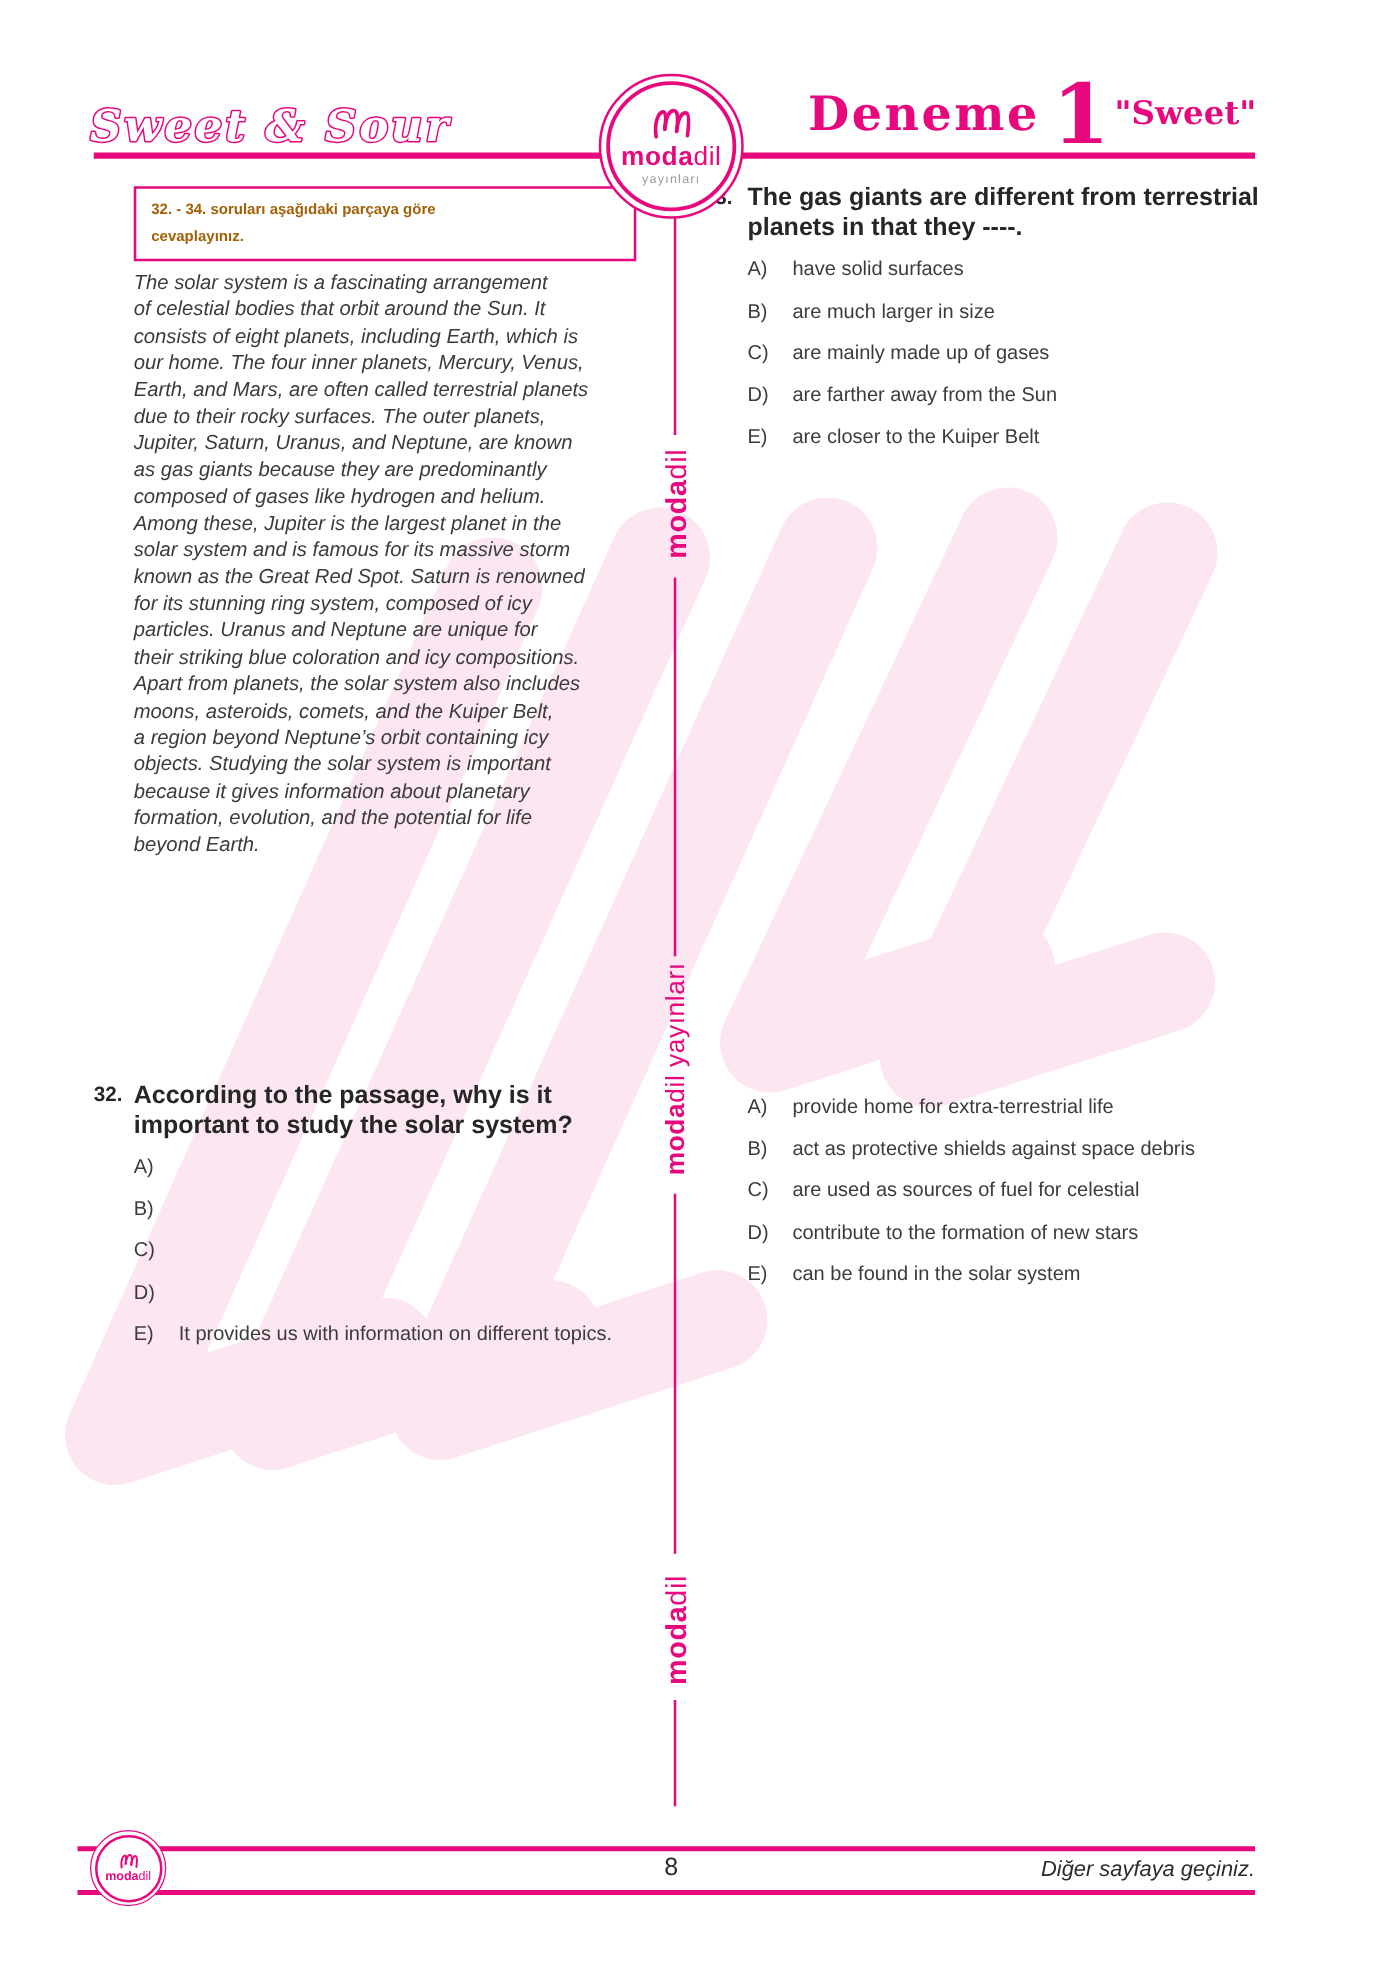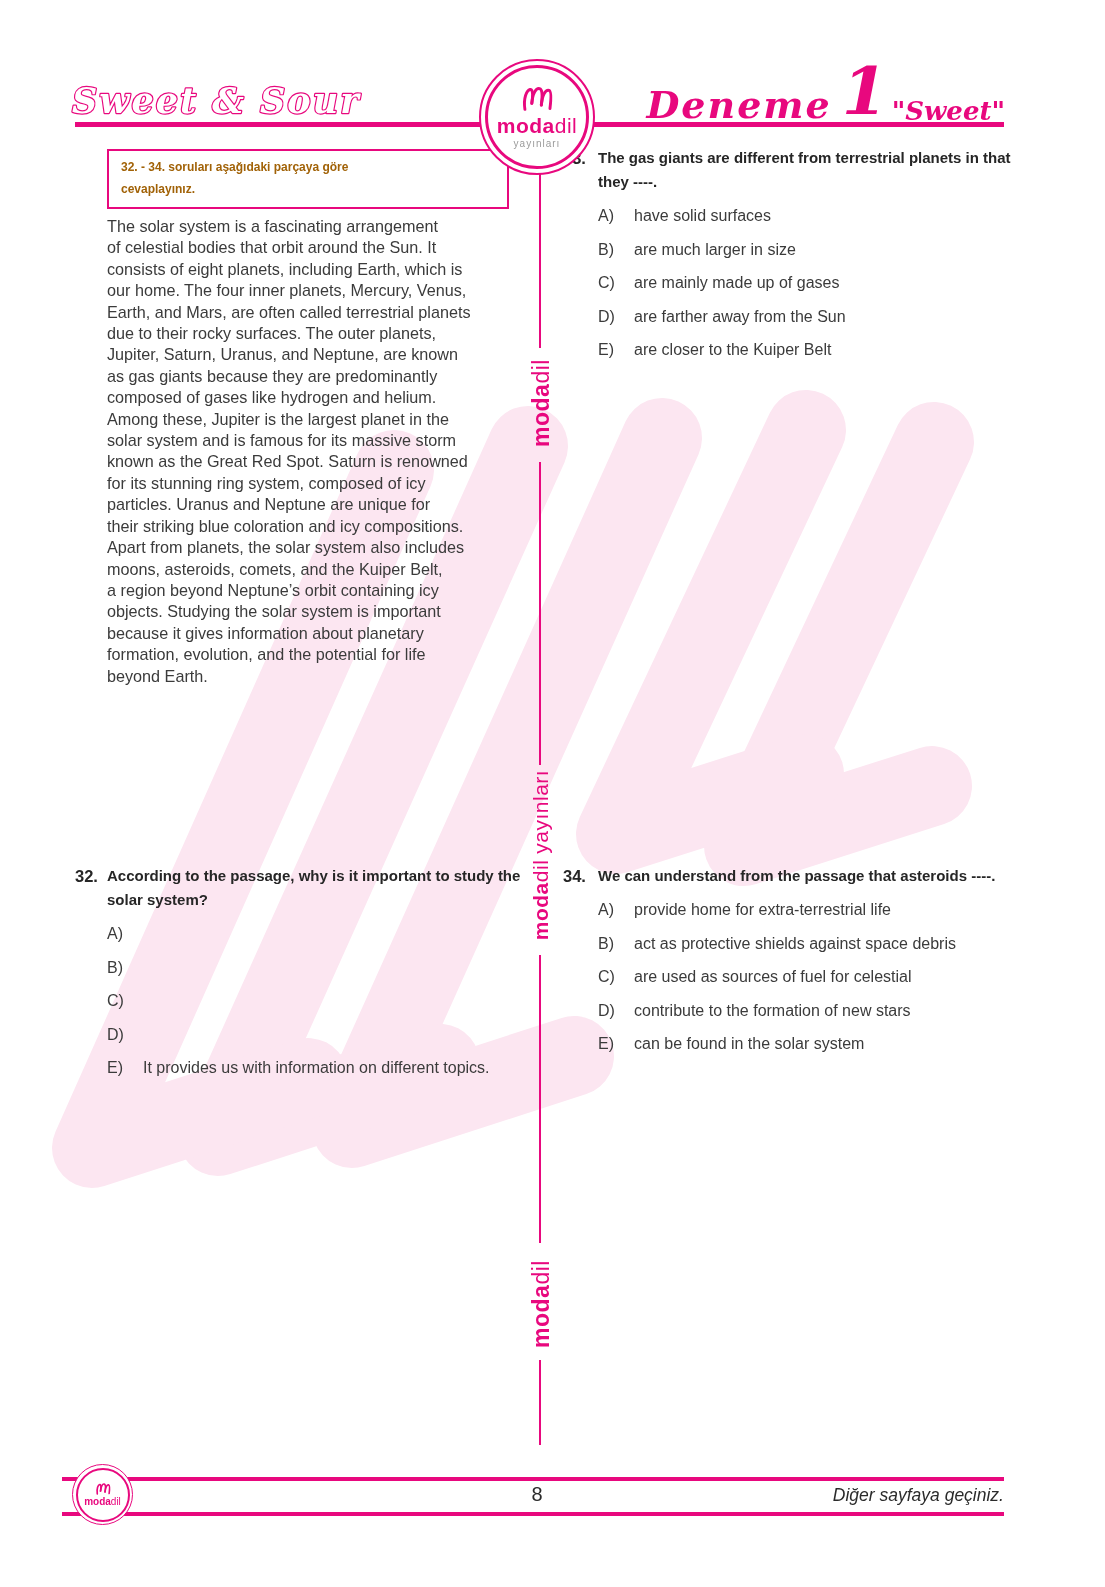--- a/index.html
+++ b/index.html
@@ -32,45 +32,45 @@
   .logo-inner{
     position:absolute;left:4px;top:4px;right:4px;bottom:4px;border-radius:50%;
     border:3.5px solid var(--accent);display:flex;flex-direction:column;align-items:center;
     justify-content:center;box-sizing:border-box;background:#fff;
   }
   .m-icon{color:var(--accent);}
   .logo-word{font-size:21px;letter-spacing:.5px;color:var(--accent);line-height:1;margin-top:2px;}
   .logo-word .b{font-weight:bold;}
   .logo-sub{font-size:10px;color:#9b9b9b;letter-spacing:1px;margin-top:2px;}
   .deneme{
-    position:absolute;right:100px;top:58px;display:flex;align-items:flex-end;z-index:2;
-    font-family:"DejaVu Serif",serif;font-style:italic;font-weight:bold;color:var(--accent);
+    position:absolute;right:100px;top:58px;display:flex;align-items:center;z-index:2;
+    font-family:"DejaVu Serif",serif;font-weight:bold;color:var(--accent);
     line-height:1;
     margin-left:31px;
   }
   .deneme .lbl{font-size:38px;letter-spacing:2px;}
   .deneme .num{font-size:66px;margin-left:10px;}
   .deneme .nam{font-size:26px;margin-left:4px;}
   
   .instruction-box{
     position:absolute;left:107px;top:149px;width:402px;box-sizing:border-box;
     border:2.5px solid var(--accent);padding:5px 10px 7px 12px;background:transparent;z-index:1;
   }
   .instruction-text{
     font-weight:bold;font-size:12px;line-height:22px;color:#a16207;white-space:pre-line;
   }
   .passage{
     position:absolute;left:107px;top:216px;width:440px;font-size:16.2px;line-height:21.4px;
-    color:var(--ink);white-space:pre-line;z-index:1;
+    color:var(--ink);white-space:pre-line;z-index:1;font-style:italic;
   }
   
   .question{position:absolute;z-index:1;}
   .q-head{display:flex;}
   .q-num{font-weight:bold;color:var(--head-ink);font-size:16.5px;line-height:24px;flex:0 0 auto;}
-  .q-stem{font-weight:bold;color:var(--head-ink);font-size:15px;line-height:24px;}
+  .q-stem{font-weight:bold;color:var(--head-ink);font-size:20px;line-height:24px;}
   .opts{margin-top:10px;}
   .opt{display:flex;margin-top:10px;}
   .opt-letter{flex:0 0 36px;font-size:16px;line-height:23.5px;color:var(--ink);}
   .opt-text{font-size:16px;line-height:23.5px;color:var(--ink);}
   .q32{left:75px;top:864px;width:446px;}
   .q32 .q-num{width:32px;}
   .q32 .q-stem{width:414px;}
   .q32 .opts{margin-left:32px;}
   .q32 .opt-text{width:368px;}
   .q33{left:563px;top:146px;width:452px;}
@@ -229,24 +229,20 @@
           <div class="opt-text">are farther away from the Sun</div>
         </div>
       <div class="opt">
           <div class="opt-letter">E)</div>
           <div class="opt-text">are closer to the Kuiper Belt</div>
         </div>
     </div>
   </div>
 
   <div class="question qr q34">
-    <div class="q-head">
-      <div class="q-num">34.</div>
-      <div class="q-stem">We can understand from the passage that asteroids ----.</div>
-    </div>
     <div class="opts">
       <div class="opt">
           <div class="opt-letter">A)</div>
           <div class="opt-text">provide home for extra-terrestrial life</div>
         </div>
       <div class="opt">
           <div class="opt-letter">B)</div>
           <div class="opt-text">act as protective shields against space debris</div>
         </div>
       <div class="opt">

